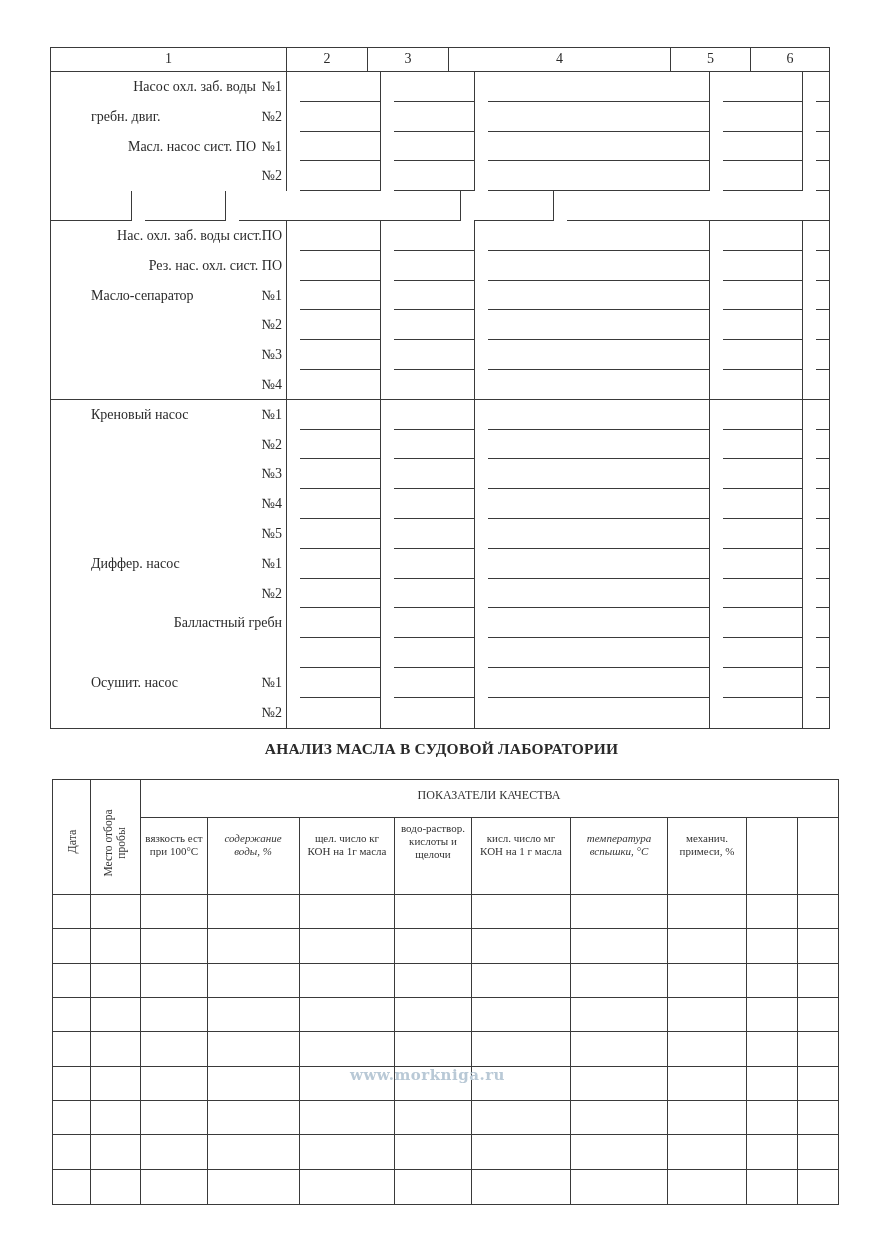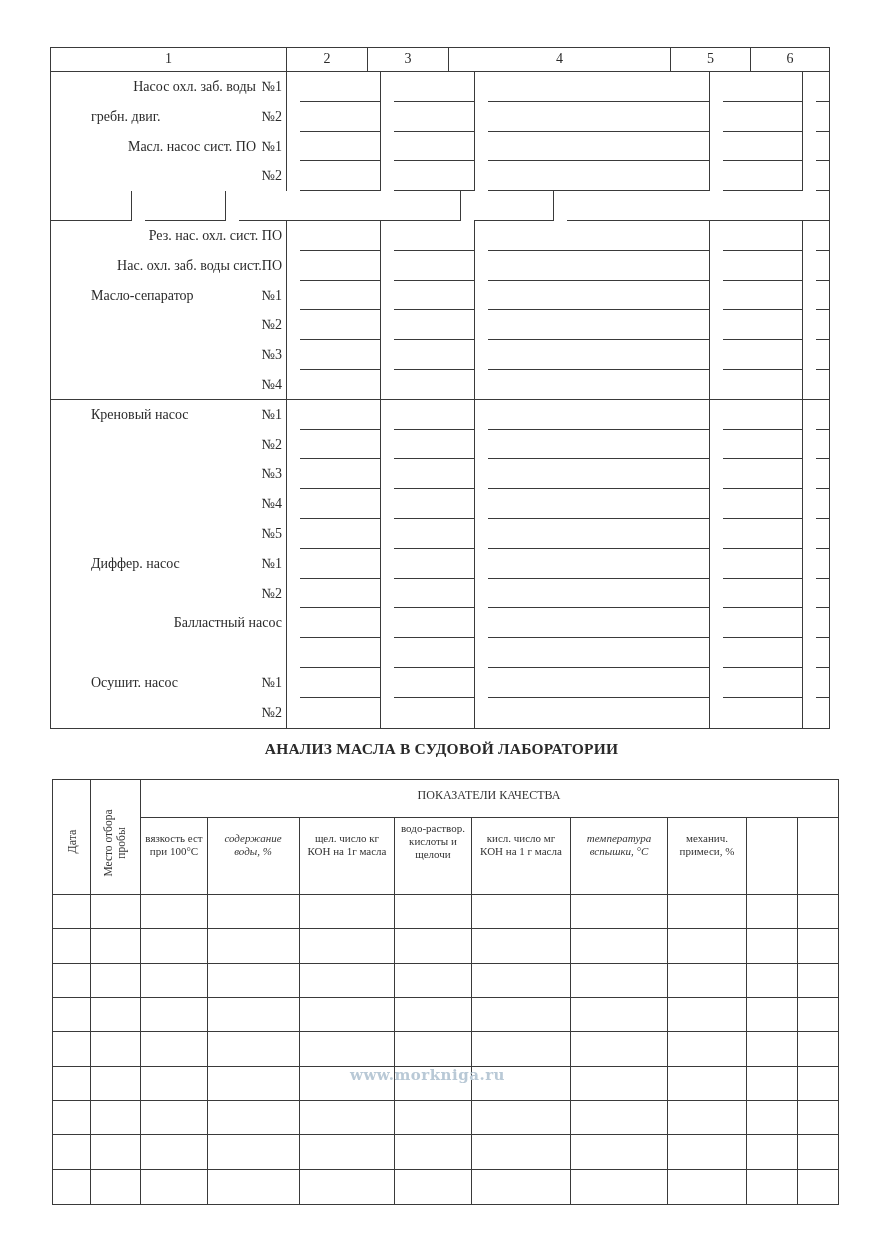--- a/index.html
+++ b/index.html
@@ -94,40 +94,40 @@
       </div>
       <div class="row">
         <div class="cell c2"></div>
         <div class="cell c3"></div>
         <div class="cell c4"></div>
         <div class="cell c5"></div>
         <div class="cell c6"></div>
       </div>
       <div class="row">
         <div class="lab">
+          <span class="name">Нас. охл. заб. воды сист.ПО</span>
+        </div>
+        <div class="cell c2"></div>
+        <div class="cell c3"></div>
+        <div class="cell c4"></div>
+        <div class="cell c5"></div>
+        <div class="cell c6"></div>
+      </div>
+      <div class="row">
+        <div class="lab">
           <span class="name">Рез. нас. охл. сист. ПО</span>
         </div>
         <div class="cell c2"></div>
         <div class="cell c3"></div>
         <div class="cell c4"></div>
         <div class="cell c5"></div>
         <div class="cell c6"></div>
       </div>
       <div class="row">
         <div class="lab">
-          <span class="name">Нас. охл. заб. воды сист.ПО</span>
-        </div>
-        <div class="cell c2"></div>
-        <div class="cell c3"></div>
-        <div class="cell c4"></div>
-        <div class="cell c5"></div>
-        <div class="cell c6"></div>
-      </div>
-      <div class="row">
-        <div class="lab">
           <span class="name lefted">Масло-сепаратор</span>
           <span class="num">№1</span>
         </div>
         <div class="cell c2"></div>
         <div class="cell c3"></div>
         <div class="cell c4"></div>
         <div class="cell c5"></div>
         <div class="cell c6"></div>
       </div>
       <div class="row">
@@ -227,21 +227,21 @@
           <span class="num">№2</span>
         </div>
         <div class="cell c2"></div>
         <div class="cell c3"></div>
         <div class="cell c4"></div>
         <div class="cell c5"></div>
         <div class="cell c6"></div>
       </div>
       <div class="row">
         <div class="lab">
-          <span class="name">Балластный насос</span>
+          <span class="name">Балластный гребн</span>
         </div>
         <div class="cell c2"></div>
         <div class="cell c3"></div>
         <div class="cell c4"></div>
         <div class="cell c5"></div>
         <div class="cell c6"></div>
       </div>
       <div class="row">
         <div class="lab"></div>
         <div class="cell c2"></div>

